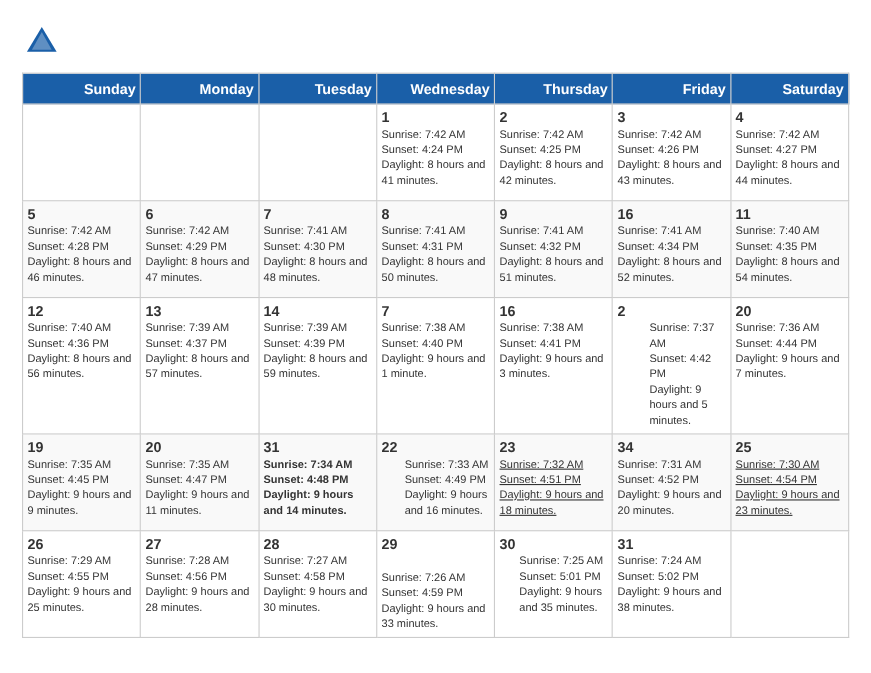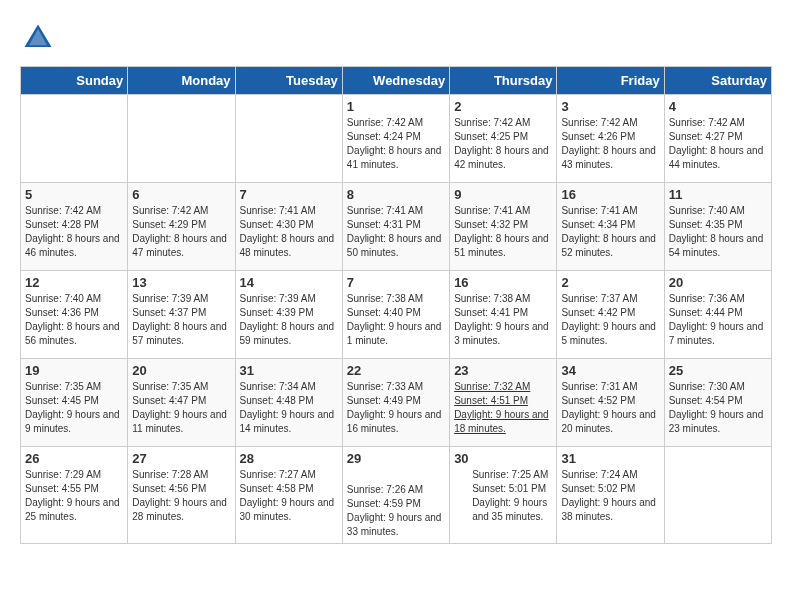--- a/index.html
+++ b/index.html
@@ -217,21 +217,21 @@
 Daylight: 9 hours and 1 minute.</div>
         </td>
         <td>
           <div class="day-number">16</div>
           <div class="day-info" style="white-space: pre-line;">Sunrise: 7:38 AM
 Sunset: 4:41 PM
 Daylight: 9 hours and 3 minutes.</div>
         </td>
         <td>
           <div class="day-number">2</div>
-          <div class="day-info" style="white-space: pre-line;">Sunrise: 7:37 AM
+          <div class="day-info" style="white-space: pre-line; margin-left: 29px;">Sunrise: 7:37 AM
 Sunset: 4:42 PM
 Daylight: 9 hours and 5 minutes.</div>
         </td>
         <td>
           <div class="day-number">20</div>
           <div class="day-info" style="white-space: pre-line;">Sunrise: 7:36 AM
 Sunset: 4:44 PM
 Daylight: 9 hours and 7 minutes.</div>
         </td>
       </tr>
@@ -243,45 +243,45 @@
 Daylight: 9 hours and 9 minutes.</div>
         </td>
         <td>
           <div class="day-number">20</div>
           <div class="day-info" style="white-space: pre-line;">Sunrise: 7:35 AM
 Sunset: 4:47 PM
 Daylight: 9 hours and 11 minutes.</div>
         </td>
         <td>
           <div class="day-number">31</div>
-          <div class="day-info" style="white-space: pre-line;">Sunrise: 7:34 AM
+          <div class="day-info" style="white-space: pre-line; font-weight: bold;">Sunrise: 7:34 AM
 Sunset: 4:48 PM
 Daylight: 9 hours and 14 minutes.</div>
         </td>
         <td>
           <div class="day-number">22</div>
-          <div class="day-info" style="white-space: pre-line;">Sunrise: 7:33 AM
+          <div class="day-info" style="white-space: pre-line; margin-left: 21px;">Sunrise: 7:33 AM
 Sunset: 4:49 PM
 Daylight: 9 hours and 16 minutes.</div>
         </td>
         <td>
           <div class="day-number">23</div>
           <div class="day-info" style="white-space: pre-line; text-decoration: underline;">Sunrise: 7:32 AM
 Sunset: 4:51 PM
 Daylight: 9 hours and 18 minutes.</div>
         </td>
         <td>
           <div class="day-number">34</div>
           <div class="day-info" style="white-space: pre-line;">Sunrise: 7:31 AM
 Sunset: 4:52 PM
 Daylight: 9 hours and 20 minutes.</div>
         </td>
         <td>
           <div class="day-number">25</div>
-          <div class="day-info" style="white-space: pre-line;">Sunrise: 7:30 AM
+          <div class="day-info" style="white-space: pre-line; text-decoration: underline;">Sunrise: 7:30 AM
 Sunset: 4:54 PM
 Daylight: 9 hours and 23 minutes.</div>
         </td>
       </tr>
       <tr>
         <td>
           <div class="day-number">26</div>
           <div class="day-info" style="white-space: pre-line;">Sunrise: 7:29 AM
 Sunset: 4:55 PM
 Daylight: 9 hours and 25 minutes.</div>

